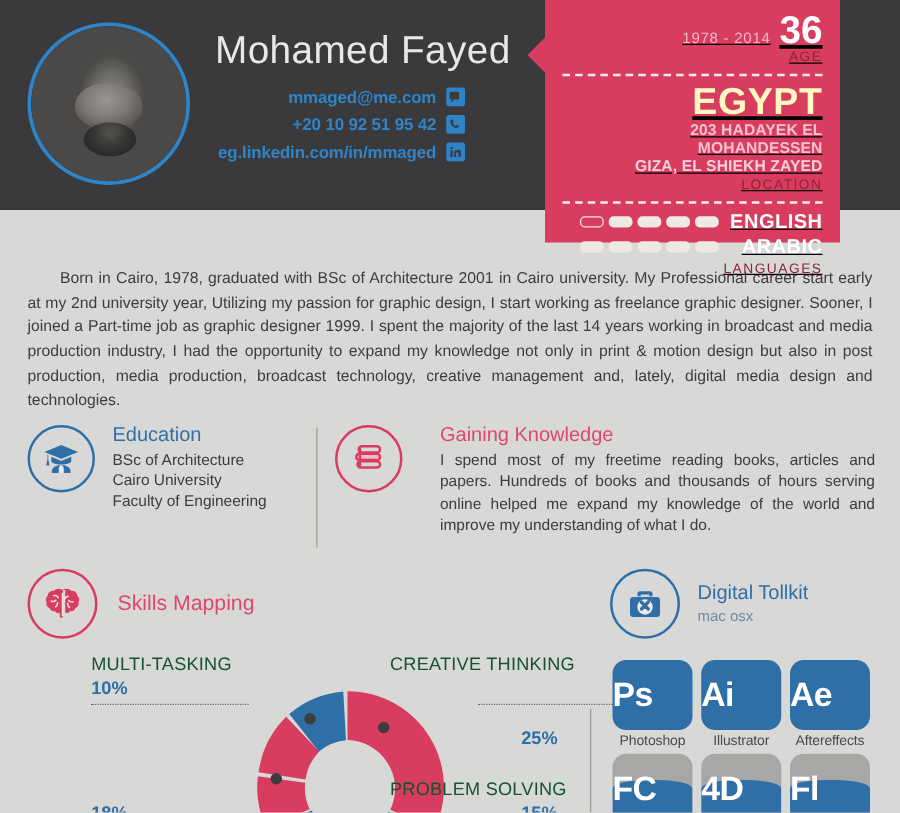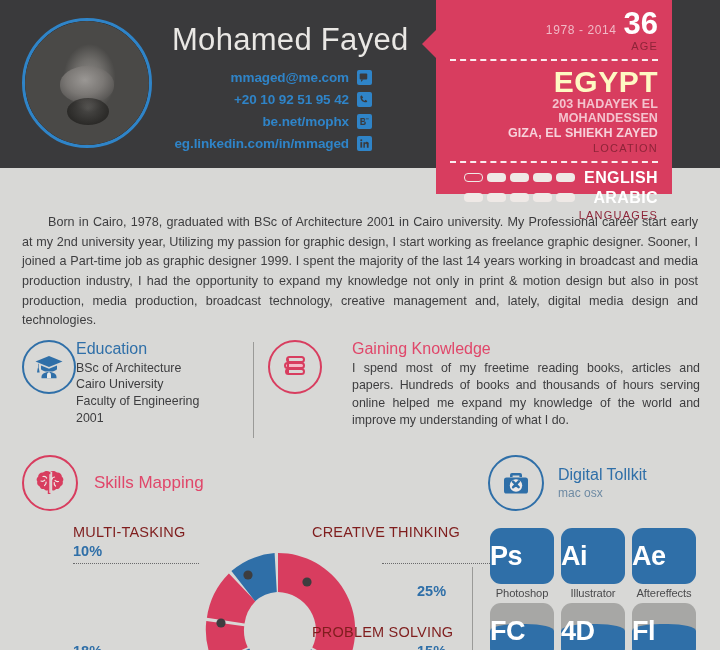--- a/index.html
+++ b/index.html
@@ -120,21 +120,21 @@
   .redpanel::before {
     content: "";
     position: absolute;
     left: -14px;
     top: 30px;
     width: 0; height: 0;
     border-top: 14px solid transparent;
     border-bottom: 14px solid transparent;
     border-right: 14px solid #d83d5f;
   }
-  .rp-inner { padding: 10px 14px 0 14px; text-align: right; }
+  .rp-inner { padding: 10px 14px 0 14px; text-align: right; text-decoration: underline; }
 
   .rp-agerow {
     display: flex;
     align-items: baseline;
     justify-content: flex-end;
     gap: 7px;
   }
   .rp-years {
     font-size: 12px;
     color: #f0b9c6;
@@ -236,20 +236,21 @@
     flex: none;
   }
   .circ-blue { border: 2.5px solid #2f6fa8; }
   .circ-red  { border: 2.5px solid #d83d5f; }
 
   .edu-block {
     position: absolute;
     left: 22px; top: 340px;
     width: 228px;
     display: flex;
+    gap: 14px;
   }
   .know-block {
     position: absolute;
     left: 268px; top: 340px;
     width: 432px;
     display: flex;
     gap: 30px;
   }
   .sec-title {
     font-size: 16px;
@@ -297,21 +298,21 @@
   .donut-wrap {
     position: absolute;
     left: 193px; top: 545px;
     width: 170px; height: 170px;
   }
   .donut-wrap svg { display: block; }
 
   .skill-label {
     position: absolute;
     font-size: 14.5px;
-    color: #7f1d1d;
+    color: #14532d;
     letter-spacing: 0.2px;
     white-space: nowrap;
   }
   .skill-pct {
     position: absolute;
     font-size: 14.5px;
     font-weight: bold;
     color: #2f6fa8;
     white-space: nowrap;
   }
@@ -397,28 +398,20 @@
 
     <div class="contact-row">
       <span class="contact-text">+20 10 92 51 95 42</span>
       <span class="contact-icon">
         <svg width="11" height="11" viewBox="0 0 16 16">
             <path d="M4 2c-1 0-2 1-2 2 0 5 3 8 8 8 1 0 2-1 2-2l-2.5-1.5-1.5 1.5C6.5 9.5 5 8 4.5 6.5L6 5 4 2z" fill="#3a3a3c"></path>
           </svg>
       </span>
     </div>
 
-    <div class="contact-row">
-      <span class="contact-text">be.net/mophx</span>
-      <span class="contact-icon">
-        <svg width="11" height="11" viewBox="0 0 16 16">
-            <path d="M2 3h5a2.3 2.3 0 0 1 .3 4.5A2.5 2.5 0 0 1 7.2 13H2V3zm2 1.8v2.2h2.6a1.1 1.1 0 0 0 0-2.2H4zm0 3.9v2.5h2.8a1.25 1.25 0 0 0 0-2.5H4zM10 3.6h4.2v1.3H10V3.6z" fill="#3a3a3c"></path>
-          </svg>
-      </span>
-    </div>
 
     <div class="contact-row">
       <span class="contact-text">eg.linkedin.com/in/mmaged</span>
       <span class="contact-icon">
         <svg width="11" height="11" viewBox="0 0 16 16">
             <rect x="2" y="6" width="2.6" height="8" fill="#3a3a3c"></rect>
             <circle cx="3.3" cy="3.4" r="1.5" fill="#3a3a3c"></circle>
             <path d="M6.4 6h2.5v1.1A2.8 2.8 0 0 1 14 9.5V14h-2.6V10c0-1-.5-1.7-1.4-1.7s-1.5.7-1.5 1.8V14H6.4V6z" fill="#3a3a3c"></path>
           </svg>
       </span>
@@ -483,21 +476,20 @@
       <path d="M16 20.9c-2.3 0-4.3.6-5.6 1.6-1.2.9-1.9 2.2-1.9 3.6v1.2h15v-1.2c0-1.4-.7-2.7-1.9-3.6-1.3-1-3.3-1.6-5.6-1.6z" fill="#2f6fa8"></path>
       <path d="M16 21.2c1.1 0 2 1.3 2 3v3.1h-4v-3.1c0-1.7.9-3 2-3z" fill="#e9e9e7"></path>
     </svg>
   </span>
   <div>
     <div class="sec-title blue">Education</div>
     <div class="sec-body">
       <div>BSc of Architecture</div>
       <div>Cairo University</div>
       <div>Faculty of Engineering</div>
-      <div>2001</div>
     </div>
   </div>
 </div>
 
 <div class="vdiv vdiv-1"></div>
 
 <div class="know-block">
   <span class="circ-icon circ-red" style="width:54px;height:54px;">
     <svg width="32" height="32" viewBox="0 0 32 32">
       <rect x="8" y="6" width="17" height="5" rx="2.5" fill="none" stroke="#d83d5f" stroke-width="2"></rect>

